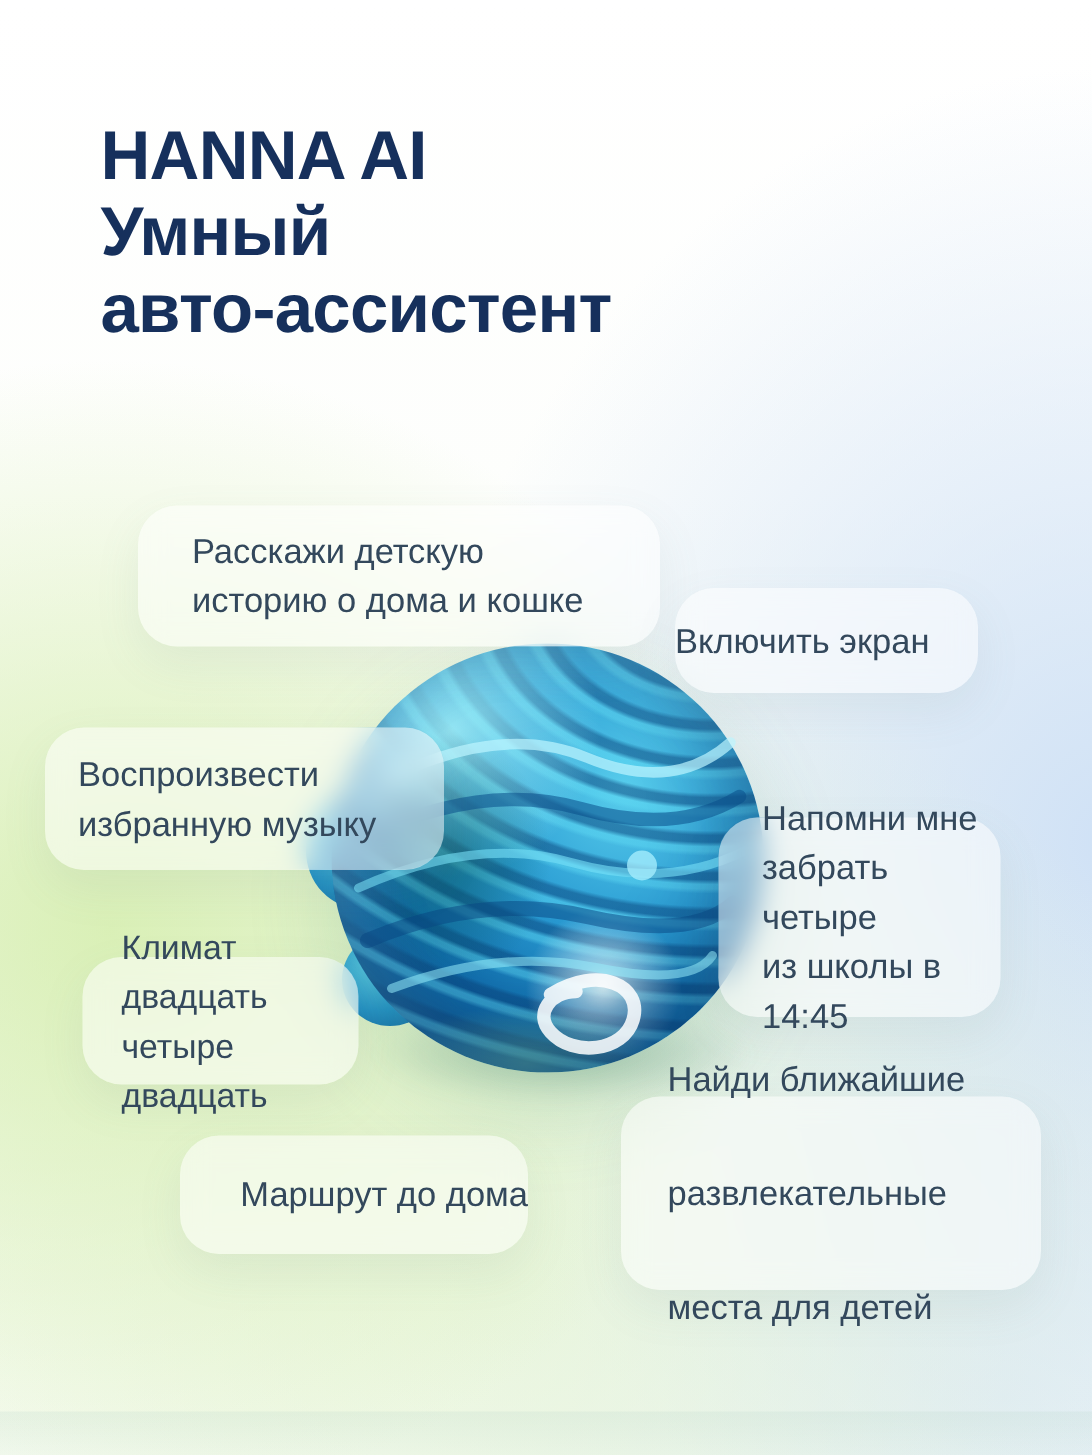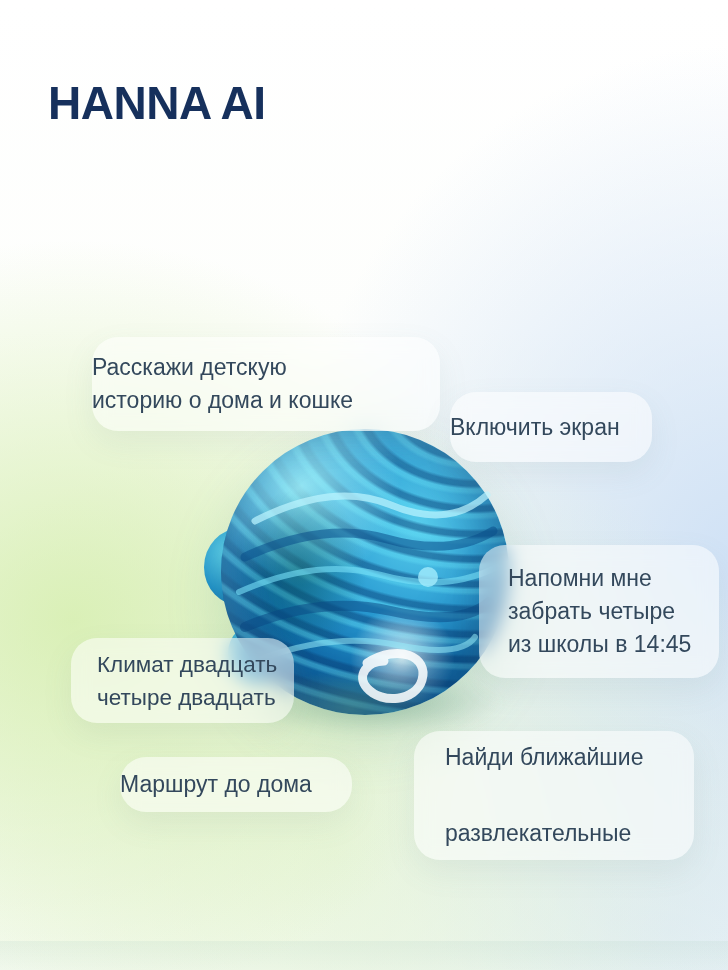--- a/index.html
+++ b/index.html
@@ -27,21 +27,21 @@
 
   
   .title{
     position:absolute;left:48px;top:78px;
     color:#16305c;
     font-weight:700;
     font-size:46px;
     line-height:51px;
     letter-spacing:-0.5px;
   }
-  .title span{display:block;}
+  .title span{display:block;margin-left:19px;}
 
   
   .orb-shadow{
     position:absolute;left:248px;top:672px;width:256px;height:62px;
     border-radius:50%;
     background:radial-gradient(ellipse at center, rgba(58,122,104,.32), rgba(58,122,104,0) 70%);
     filter:blur(6px);
   }
   .orb-bump{
     position:absolute;border-radius:50%;
@@ -78,35 +78,37 @@
     color:#33485c;
     font-size:23px;
     line-height:33px;
     display:flex;flex-direction:column;justify-content:center;
     box-sizing:border-box;
     backdrop-filter:blur(9px);
     -webkit-backdrop-filter:blur(9px);
     box-shadow:0 12px 30px rgba(110,140,135,.10);
   }
   .bubble span{display:block;}
-  .b1{left:92px; top:337px; width:348px;height:94px; }
+  .b1{left:92px; top:337px; width:348px;height:94px; padding-left:36px;}
   .b2{left:450px;top:392px; width:202px;height:70px;  }
   .b3{left:30px; top:485px; width:266px;height:95px;  padding-left:22px;}
-  .b4{left:479px;top:545px; width:240px;height:133px; padding-left:29px;}
-  .b5{left:55px; top:638px; width:223px;height:85px;  padding-left:26px;font-size:22.5px;margin-left:16px;}
-  .b6{left:120px;top:757px; width:232px;height:55px;  align-items:flex-start;}
+  .b4{left:479px;top:545px; width:188px;height:133px; padding-left:29px;}
+  .b5{left:55px; top:638px; width:184px;height:85px;  padding-left:26px;font-size:22.5px;}
+  .b6{left:120px;top:757px; width:232px;height:79px;  align-items:flex-end;}
   .b7{left:414px;top:731px; width:280px;height:129px; padding-left:31px;gap:43px;}
 </style>
 </head>
 <body>
 
 <div class="canvas">
 
   <div class="title">
     <span>HANNA AI</span>
+    <span>Умный</span>
+    <span>авто-ассистент</span>
   </div>
 
   <div class="orb-shadow"></div>
   <div class="orb-bump bump1"></div>
   <div class="orb-bump bump2"></div>
 
   <div class="orb">
     <svg viewBox="0 0 288 286" aria-hidden="true">
       <g fill="none" stroke-linecap="round">
         <path d="M34,92 Q112,52 170,76 T266,66" stroke="rgba(190,245,255,.7)" stroke-width="7"></path>
@@ -122,35 +124,40 @@
 
   <div class="bubble b1">
     <span>Расскажи детскую</span>
     <span>историю о дома и кошке</span>
   </div>
 
   <div class="bubble b2">
     <span>Включить экран</span>
   </div>
 
+  <div class="bubble b3">
+    <span>Воспроизвести</span>
+    <span>избранную музыку</span>
+  </div>
 
   <div class="bubble b4">
     <span>Напомни мне</span>
     <span>забрать четыре</span>
     <span>из школы в 14:45</span>
   </div>
 
   <div class="bubble b5">
     <span>Климат двадцать</span>
     <span>четыре двадцать</span>
   </div>
 
   <div class="bubble b6">
     <span>Маршрут до дома</span>
   </div>
 
   <div class="bubble b7">
     <span>Найди ближайшие</span>
     <span>развлекательные</span>
+    <span>места для детей</span>
   </div>
 
   <div class="bottom-band"></div>
 </div>
 
 </body></html>

